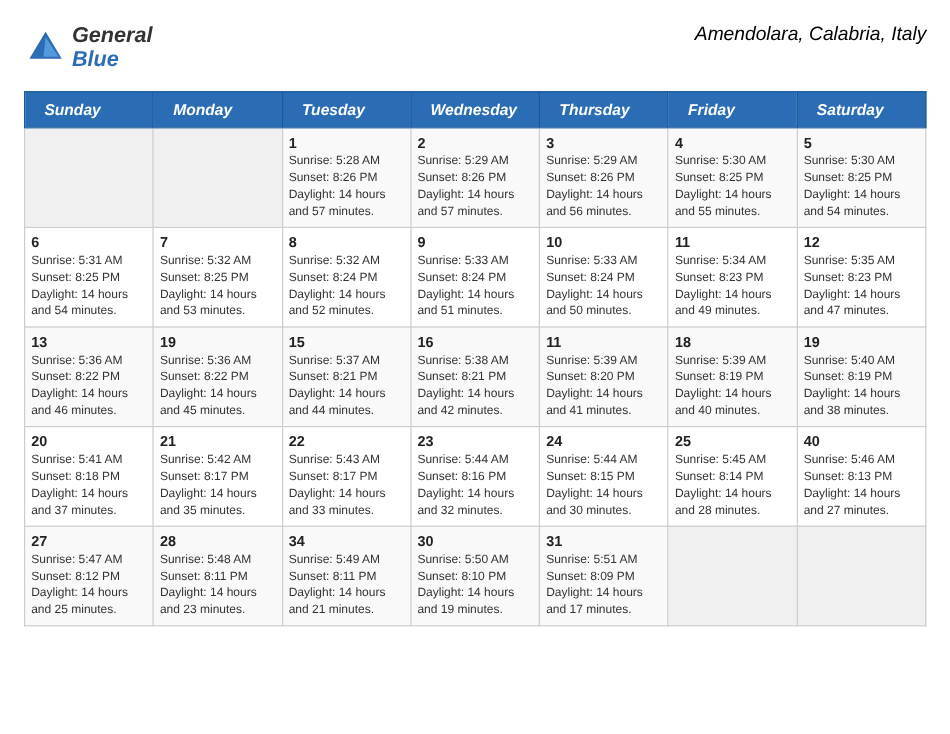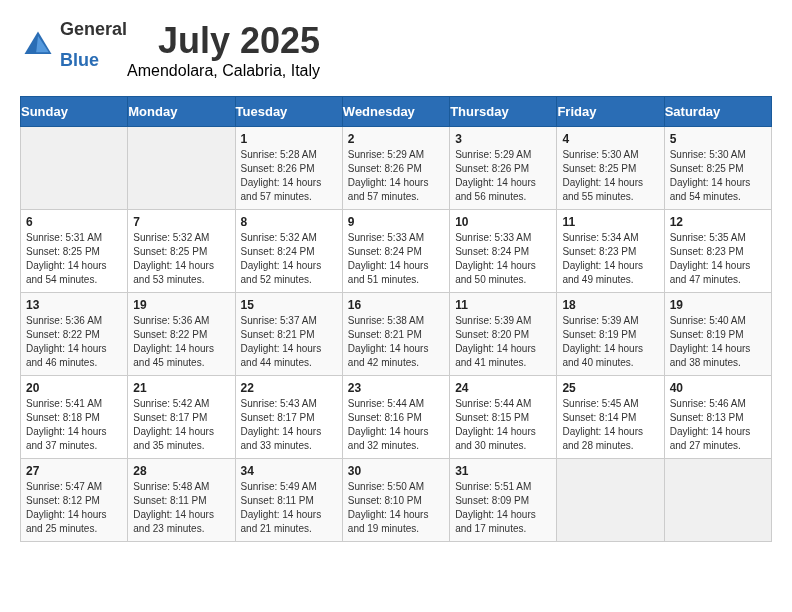--- a/index.html
+++ b/index.html
@@ -5,43 +5,44 @@
     * { box-sizing: border-box; margin: 0; padding: 0; }
     body {
       font-family: Arial, sans-serif;
       background: #fff;
       width: 792px;
       min-height: 612px;
       padding: 20px;
     }
     .header-area {
       display: flex;
+      justify-content: space-between;
       align-items: flex-start;
       margin-bottom: 16px;
+      font-style: italic;
     }
     .logo {
       display: flex;
       align-items: center;
       gap: 4px;
     }
     .logo-text {
       display: flex;
       flex-direction: column;
       line-height: 1.1;
     }
     .logo-general {
       font-size: 18px;
       font-weight: bold;
       color: #333;
     }
     .logo-blue {
       font-size: 18px;
       font-weight: bold;
       color: #2a6db5;
-      margin-top: 11px;
     }
     .logo-icon {
       width: 36px;
       height: 36px;
     }
     .title-area {
       text-align: right;
     }
     .month-year {
       font-size: 36px;
@@ -53,25 +54,26 @@
       color: #000000;
     }
     table {
       width: 100%;
       border-collapse: collapse;
       font-size: 11px;
     }
     thead tr th {
       background-color: #2a6db5;
       color: #fff;
-      padding: 7px 0;
+      padding: 7px 16px;
       text-align: left;
       font-size: 13px;
       font-weight: bold;
       border: 1px solid #1a5a9a;
+      font-style: italic;
     }
     tbody tr td {
       border: 1px solid #ccc;
       padding: 5px 5px;
       vertical-align: top;
       width: calc(100% / 7);
       height: 80px;
       background: #fff;
     }
     tbody tr:nth-child(odd) td {
@@ -100,21 +102,20 @@
     <svg class="logo-icon" viewBox="0 0 40 40">
       <polygon points="20,5 35,30 5,30" fill="#2a6db5"></polygon>
       <polygon points="20,10 32,28 18,28" fill="#5599dd"></polygon>
     </svg>
     <div class="logo-text">
       <span class="logo-general">General</span>
       <span class="logo-blue">Blue</span>
     </div>
   </div>
   <div class="title-area">
-    <div class="month-year">July 2025</div>
     <div class="location">Amendolara, Calabria, Italy</div>
   </div>
 </div>
 
 <table>
   <thead>
     <tr>
       <th>Sunday</th>
       <th>Monday</th>
       <th>Tuesday</th>

